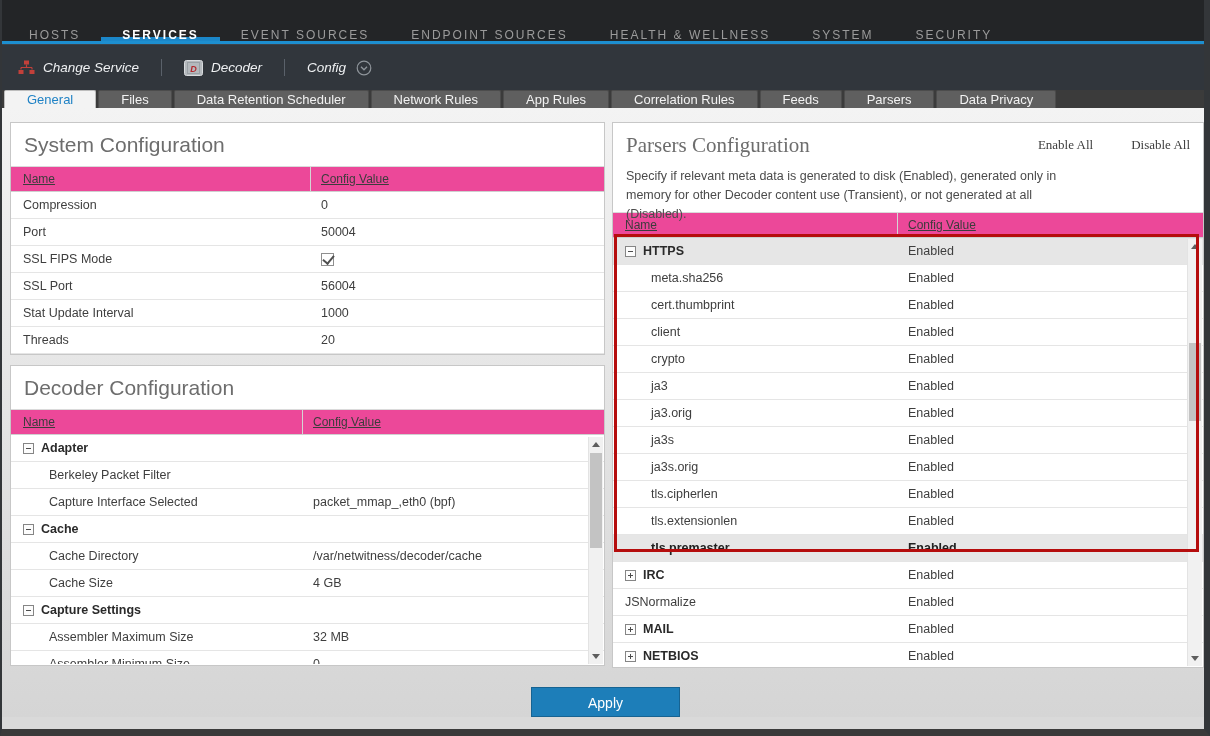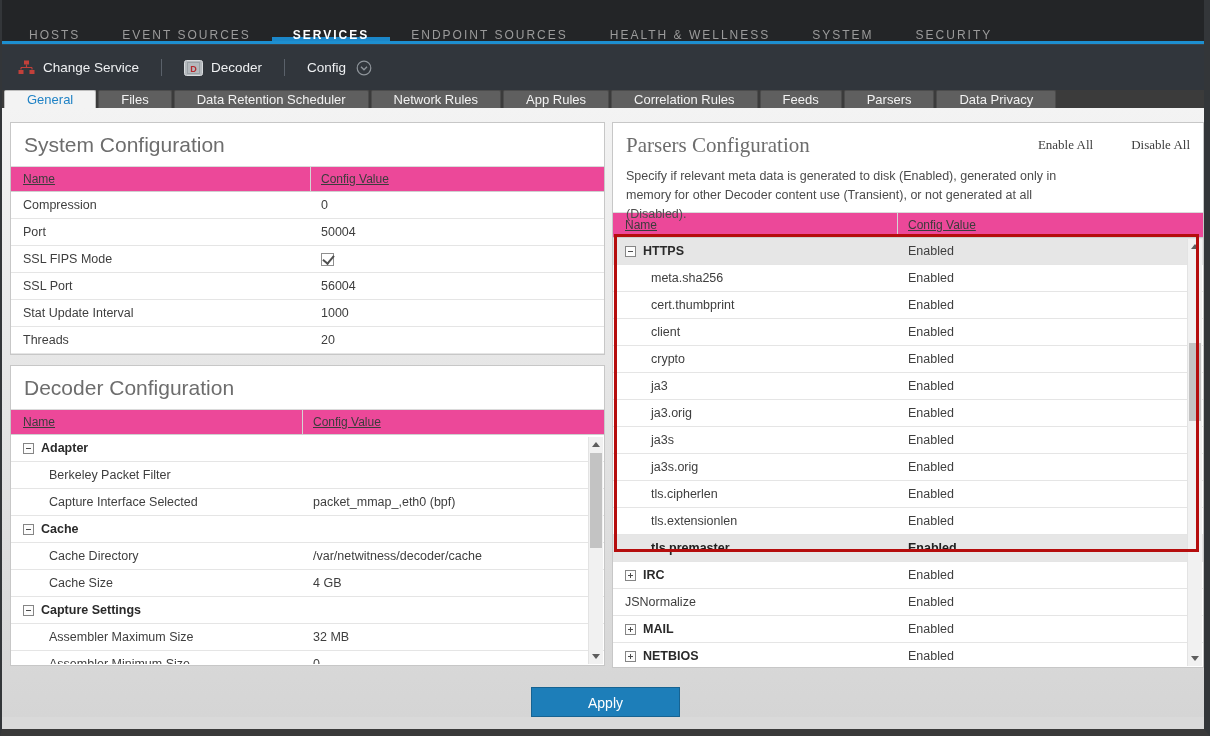--- a/index.html
+++ b/index.html
@@ -25,21 +25,21 @@
     color:#9b9b9b; font-size:12px; letter-spacing:2px; cursor:pointer;
     border-bottom:4px solid transparent; margin-bottom:0px; text-transform:uppercase;margin-top:32px;
   }
   .nav-item.active { color:#ffffff; border-bottom-color:#1b87c9; font-weight:bold; }
 
   
   .toolbar {
     height:46px; background:#31363c; display:flex; align-items:center;
     color:#eef0f2; font-size:13.5px; padding-left:16px; border-top:1px solid #3c434b;
   }
-  .tool-item { display:flex; align-items:center; gap:8px; cursor:pointer; }
+  .tool-item { display:flex; align-items:center; gap:8px; cursor:pointer;font-style:italic; }
   .tool-sep { width:1px; height:17px; background:#5a616a; margin:0 22px; }
   .toolbar svg { display:block; }
 
   
   .tabstrip { height:18px; background:#3b3b3b; display:flex; align-items:stretch; padding-left:2px; }
   .tab {
     display:flex; align-items:center; padding:0 22px; margin-right:2px;
     background:#5f5f5f; color:#f2f2f2; font-size:13px; cursor:pointer;
     border:1px solid #4c4c4c; border-bottom:none; border-radius:2px 2px 0 0;
   }
@@ -118,22 +118,22 @@
     font-family:"Liberation Sans", sans-serif; cursor:pointer; text-align:center; line-height:28px;
   }
 </style>
 </head>
 <body>
 
 <div class="window">
 
   <div class="topnav" id="topnav">
       <div class="nav-item">HOSTS</div>
+      <div class="nav-item active">SERVICES</div>
       <div class="nav-item">EVENT SOURCES</div>
-      <div class="nav-item active">SERVICES</div>
       <div class="nav-item">ENDPOINT SOURCES</div>
       <div class="nav-item">HEALTH &amp; WELLNESS</div>
       <div class="nav-item">SYSTEM</div>
       <div class="nav-item">SECURITY</div>
     </div>
 
   <div class="toolbar">
     <div class="tool-item">
       <span>
         <svg width="17" height="15" viewBox="0 0 17 15">

